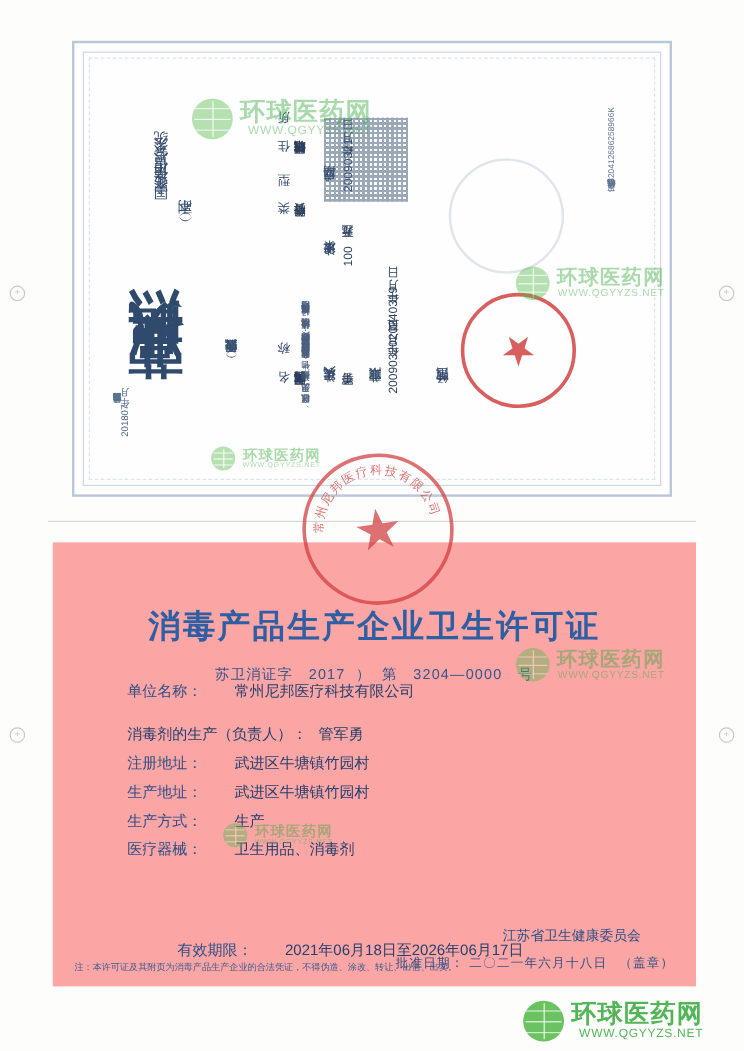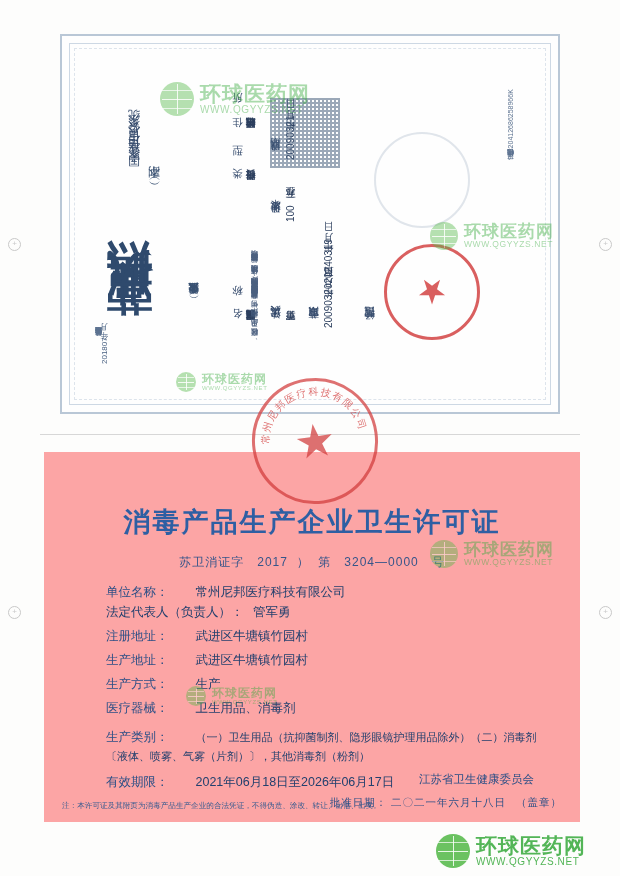--- a/index.html
+++ b/index.html
@@ -193,21 +193,21 @@
   }
   .wm .globe::before{
     content:"";position:absolute;left:50%;top:2px;width:1px;height:24px;
     background:rgba(255,255,255,.85);
   }
   .wm .globe::after{
     content:"";position:absolute;left:2px;top:50%;width:24px;height:1px;
     background:rgba(255,255,255,.85);
     box-shadow:0 -7px 0 rgba(255,255,255,.7),0 7px 0 rgba(255,255,255,.7);
   }
-  .wm .wtxt{line-height:1.05;}
+  .wm .wtxt{line-height:1.05;text-align:right;}
   .wm .wtop{font-size:17px;font-weight:bold;color:#36a93b;letter-spacing:1px;}
   .wm .wbot{font-size:8.5px;color:#36a93b;letter-spacing:.6px;}
   .wm.small .globe{width:20px;height:20px;}
   .wm.small .globe::before{height:16px;top:2px;}
   .wm.small .globe::after{left:2px;width:16px;box-shadow:0 -5px 0 rgba(255,255,255,.7),0 5px 0 rgba(255,255,255,.7);}
   .wm.small .wtop{font-size:12px;}
   .wm.small .wbot{font-size:6px;}
   .wm.big .globe{width:34px;height:34px;}
   .wm.big .globe::before{height:30px;}
   .wm.big .globe::after{left:2px;width:30px;box-shadow:0 -9px 0 rgba(255,255,255,.7),0 9px 0 rgba(255,255,255,.7);}
@@ -285,27 +285,27 @@
       <span>&nbsp;</span>
       <span>2017</span>
       <span>&nbsp;）&nbsp;</span>
       <span>第</span>
       <span>&nbsp;</span>
       <span>3204—0000</span>
       <span>&nbsp;</span>
       <span>号</span>
     </div>
 
-    <div class="frow" style="top:132px;">
+    <div class="frow" style="top:116px;">
       <span class="flabel">单位名称：</span>
       <span class="fvalue">常州尼邦医疗科技有限公司</span>
     </div>
 
     <div class="frow" style="top:152px;">
-      <span class="fvalue">法定代表人（负责人）：</span>
+      <span class="fvalue">消毒剂的生产（负责人）：</span>
       <span class="fvalue" style="margin-left:6px;">管军勇</span>
     </div>
 
     <div class="frow" style="top:176px;">
       <span class="flabel">注册地址：</span>
       <span class="fvalue">武进区牛塘镇竹园村</span>
     </div>
 
     <div class="frow" style="top:200px;">
       <span class="flabel">生产地址：</span>
@@ -315,26 +315,22 @@
     <div class="frow" style="top:224px;">
       <span class="flabel">生产方式：</span>
       <span class="fvalue">生产</span>
     </div>
 
     <div class="frow" style="top:248px;">
       <span class="flabel">医疗器械：</span>
       <span class="fvalue">卫生用品、消毒剂</span>
     </div>
 
-    <div class="frow" style="top:276px;width:440px;white-space:normal;line-height:1.5;">
-      <span class="flabel" style="vertical-align:top;">生产类别：</span>
-      <span class="fvalue" style="font-size:11px;">（一）卫生用品（抗抑菌制剂、隐形眼镜护理用品除外）（二）消毒剂〔液体、喷雾、气雾（片剂）〕，其他消毒剂（粉剂）</span>
-    </div>
-
-    <div class="frow" style="top:322px;">
+
+    <div class="frow" style="top:332px;margin-left:42px;">
       <span class="flabel">有效期限：</span>
       <span class="fvalue">2021年06月18日至2026年06月17日</span>
     </div>
   </div>
 
   <div class="notes" style="top:800px;">
     <div>注：本许可证及其附页为消毒产品生产企业的合法凭证，不得伪造、涂改、转让、出借、出卖。</div>
   </div>
 
   <div class="issuer" style="top:772px;right:86px;">江苏省卫生健康委员会</div>

